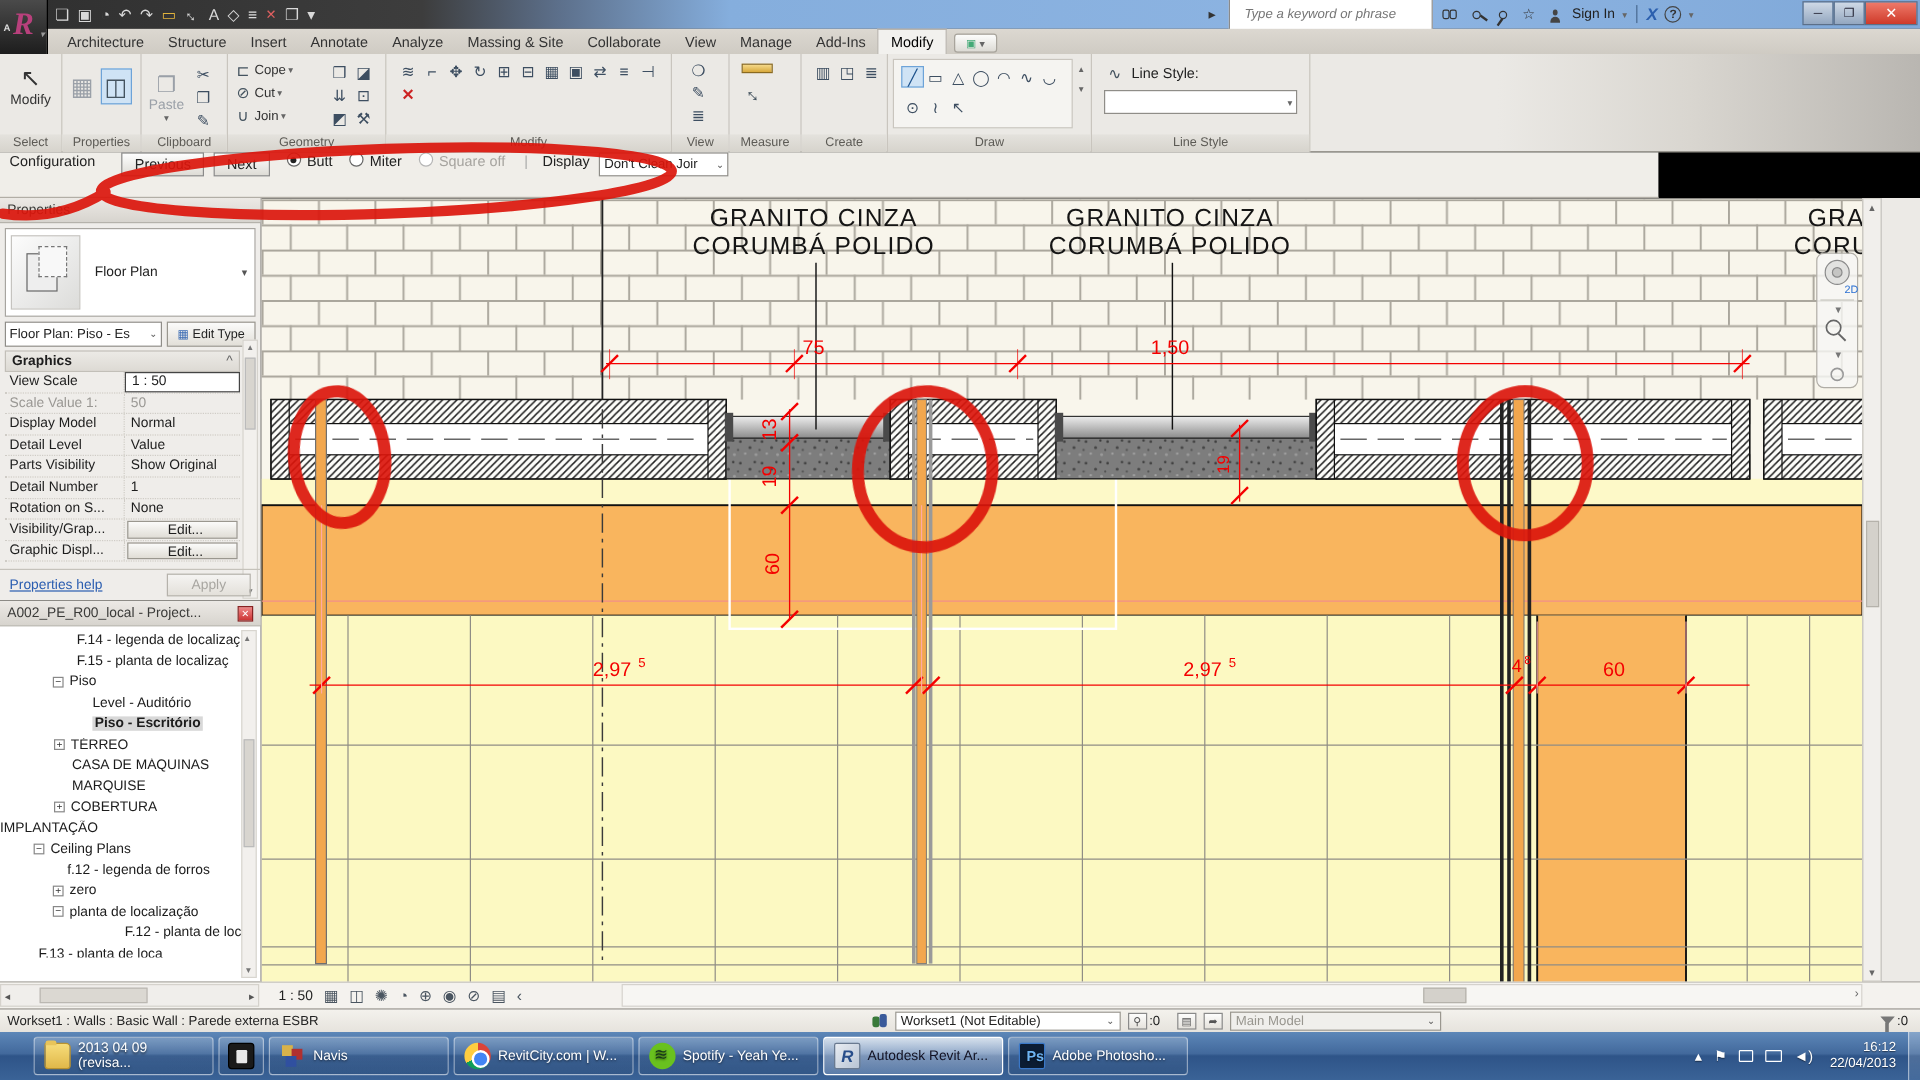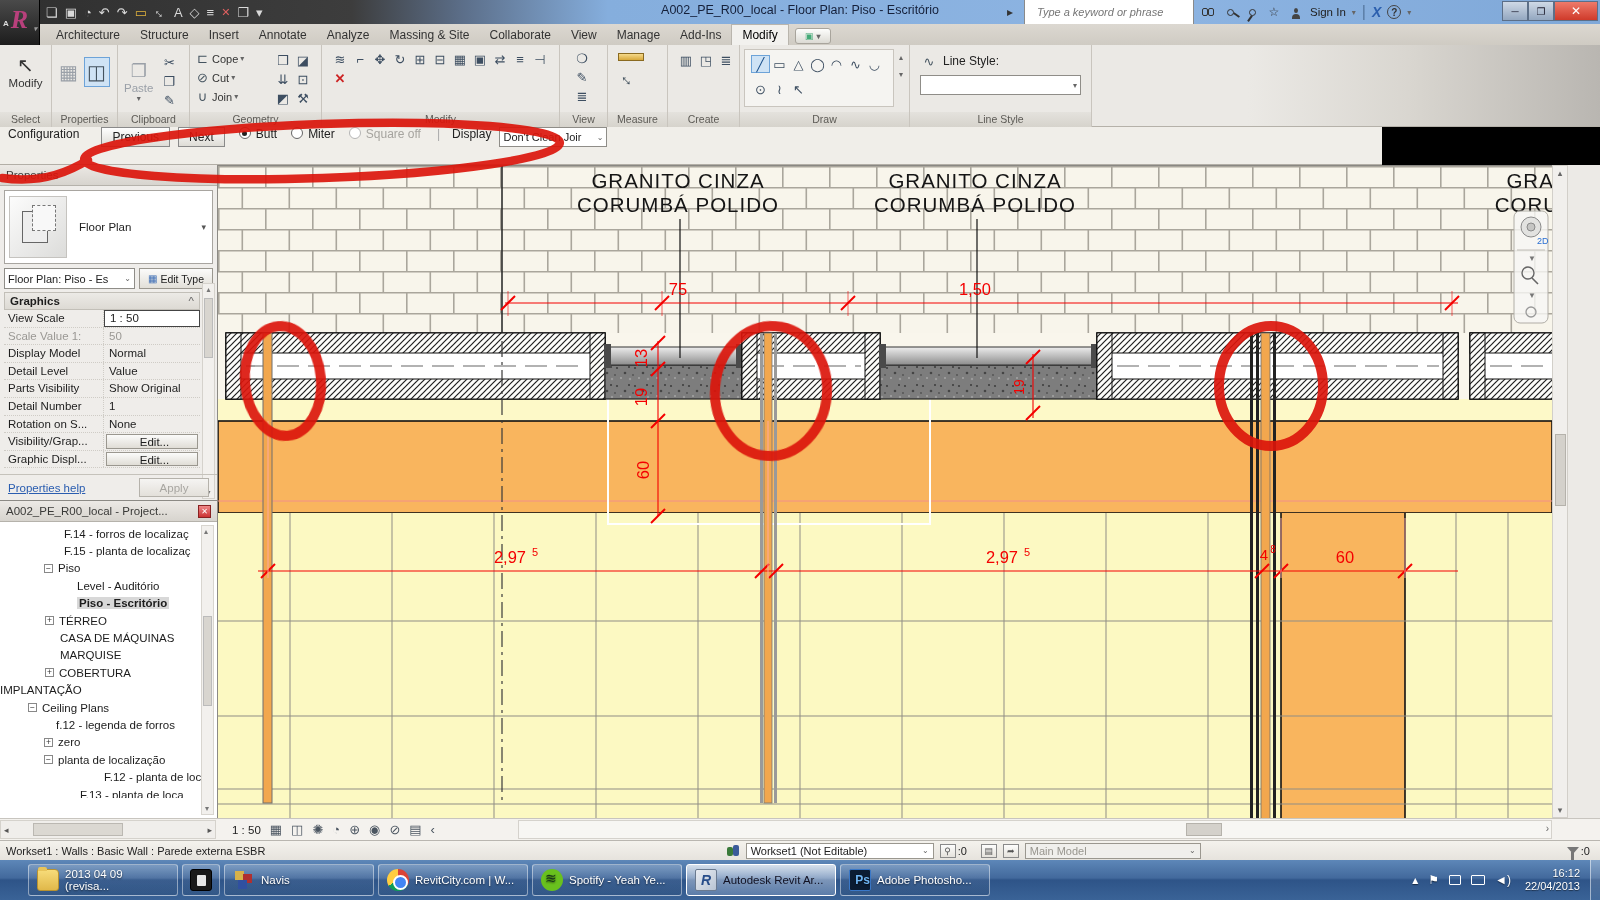--- a/index.html
+++ b/index.html
@@ -216,21 +216,20 @@
       <span class="g">↷</span>
       <span class="g">▭</span>
       <span class="g">↔</span>
       <span class="g">A</span>
       <span class="g">◇</span>
       <span class="g">≡</span>
       <span class="g">✕</span>
       <span class="g">❐</span>
       <span class="g">▾</span>
     </div>
-  <div id="win-title" class="abs">A002_PE_R00_local - Floor Plan: Piso - Escritório</div>
   <div class="ic-wrap abs">
     <span class="icon16">▸</span>
     <input class="ic-search" placeholder="Type a keyword or phrase" style="">
     <span class="icon16 binoc">
         <i></i>
         <i></i>
       </span>
     <span class="icon16">
         <span class="keyic"></span>
       </span>
@@ -505,21 +504,21 @@
   </div>
 </div>
 
 <div id="pbrowser" class="abs">
   <div class="pal-title">
     <span>A002_PE_R00_local - Project...</span>
     <span class="pb-close">✕</span>
   </div>
   <div class="tree">
     <div class="trow" style="padding-left:64px;">
-        <span class="tlabel">F.14 - forros de localizaç</span>
+        <span class="tlabel">F.14 - legenda de localizaç</span>
       </div>
     <div class="trow" style="padding-left:64px;">
         <span class="tlabel">F.15 - planta de localizaç</span>
       </div>
     <div class="trow" style="padding-left:44px;">
         <span class="tbox">−</span>
         <span class="tlabel">Piso</span>
       </div>
     <div class="trow" style="padding-left:77px;">
         <span class="tlabel">Level - Auditório</span>
@@ -555,21 +554,21 @@
         <span class="tbox">+</span>
         <span class="tlabel">zero</span>
       </div>
     <div class="trow" style="padding-left:44px;">
         <span class="tbox">−</span>
         <span class="tlabel">planta de localização</span>
       </div>
     <div class="trow" style="padding-left:104px;">
         <span class="tlabel">F.12 - planta de loca</span>
       </div>
-    <div class="trow" style="padding-left:80px;">
+    <div class="trow" style="padding-left:32px;">
         <span class="tlabel">F.13 - planta de loca</span>
       </div>
   </div>
   <div class="tscroll">
     <span class="ar abs" style="top:1px;left:2px;font-size:8px;color:#777;">▴</span>
     <div class="thumb"></div>
     <span class="abs" style="bottom:1px;left:3px;font-size:8px;color:#777;">▾</span>
   </div>
 </div>
 

